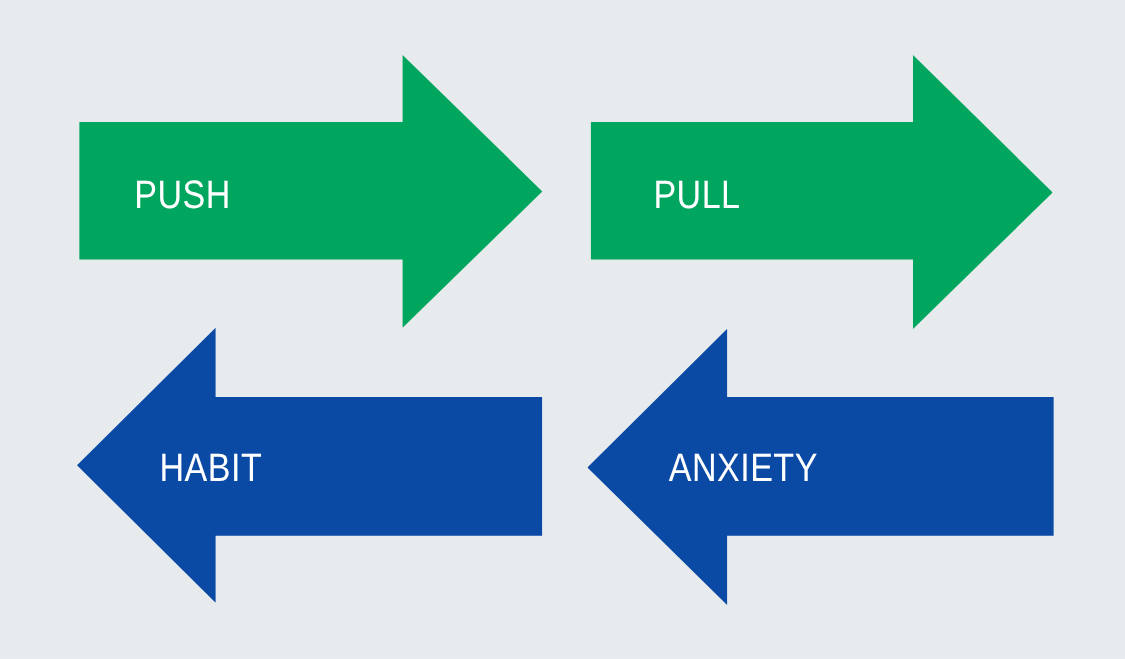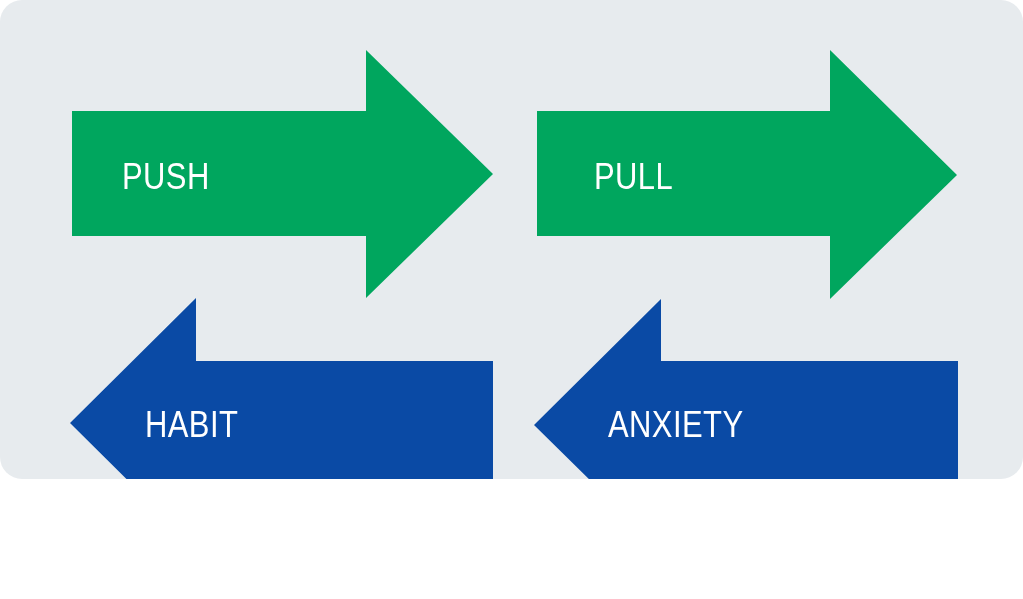--- a/index.html
+++ b/index.html
@@ -1,22 +1,21 @@
 <!DOCTYPE html>
 <html><head>
 <meta charset="utf-8">
 <style>
   html, body { margin: 0; padding: 0; }
   .canvas {
     position: relative;
     width: 1023px;
-    height: 479px;
+    height: 599px;
     overflow: hidden;
     font-family: "Liberation Sans", sans-serif;
-    border-radius: 22px;
   }
   .arrow { position: absolute; }
   .arrow svg { display: block; width: 100%; height: 100%; }
   .arrow-push    { left: 72px;  top: 50px;  width: 421px; height: 248px; }
   .arrow-pull    { left: 537px; top: 50px;  width: 420px; height: 249px; }
   .arrow-habit   { left: 70px;  top: 298px; width: 423px; height: 250px; }
   .arrow-anxiety { left: 534px; top: 299px; width: 424px; height: 251px; }
   .label {
     position: absolute;
     font-size: 36px;

